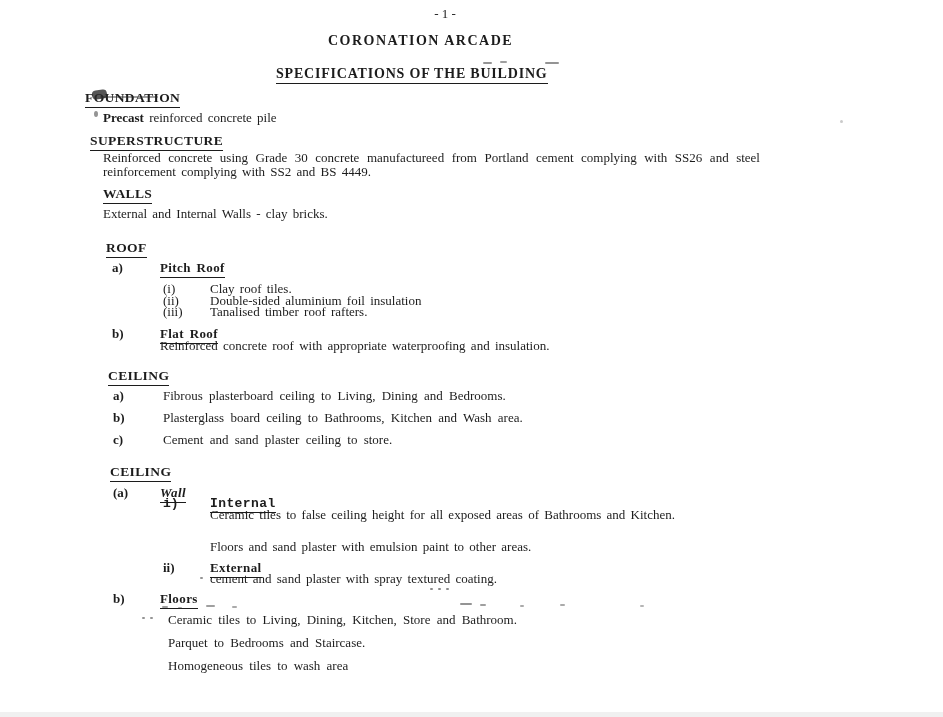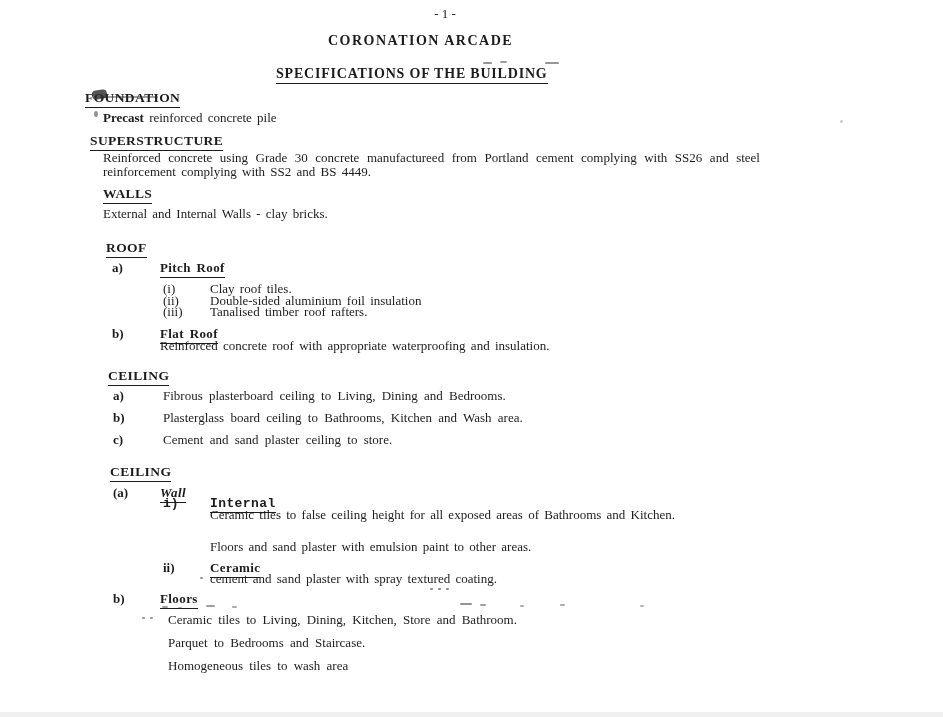--- a/index.html
+++ b/index.html
@@ -99,21 +99,21 @@
     <span class="marker mk47">(a)</span><span class="h u" style="font-size:13px;font-style:italic;">Wall</span>
   </div>
 
   <div class="abs body" style="left:163px;top:496px;font-family:Liberation Mono, monospace;">
     <span class="marker mk47">i)</span><span class="h u" style="font-size:13px;">Internal</span>
   </div>
   <div class="abs para" style="left:210px;top:508px;width:563px;">Ceramic tiles to false ceiling height for all exposed areas of Bathrooms and Kitchen.</div>
   <div class="abs body" style="left:210px;top:539px;">Floors and sand plaster with emulsion paint to other areas.</div>
 
   <div class="abs body" style="left:163px;top:560px;">
-    <span class="marker mk47">ii)</span><span class="h u" style="font-size:13px;">Ceramic</span>
+    <span class="marker mk47">ii)</span><span class="h u" style="font-size:13px;">External</span>
   </div>
   <div class="abs body" style="left:210px;top:571px;">cement and sand plaster with spray textured coating.</div>
 
   <div class="abs body" style="left:113px;top:591px;">
     <span class="marker mk47">b)</span><span class="h u" style="font-size:13px;">Floors</span>
   </div>
   <div class="abs body ws3" style="left:168px;top:612px;">Ceramic tiles to Living, Dining, Kitchen, Store and Bathroom.</div>
   <div class="abs body ws3" style="left:168px;top:635px;">Parquet to Bedrooms and Staircase.</div>
   <div class="abs body ws3" style="left:168px;top:658px;">Homogeneous tiles to wash area</div>
 

